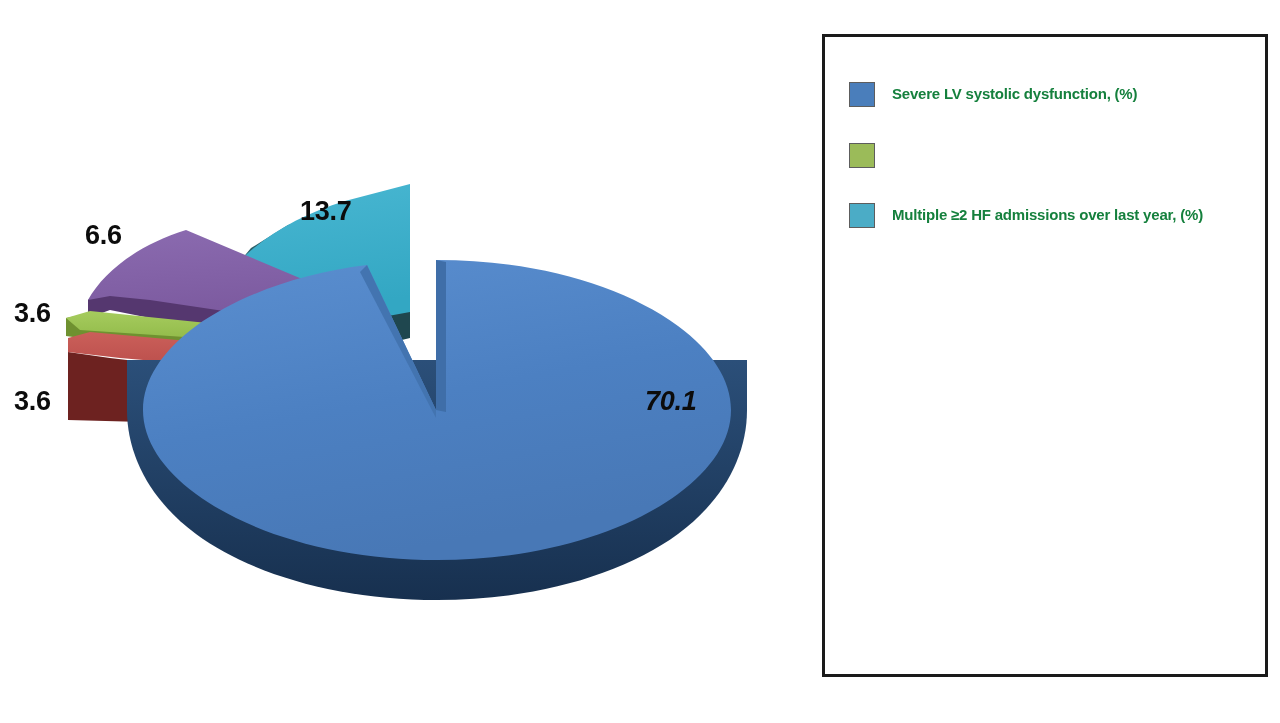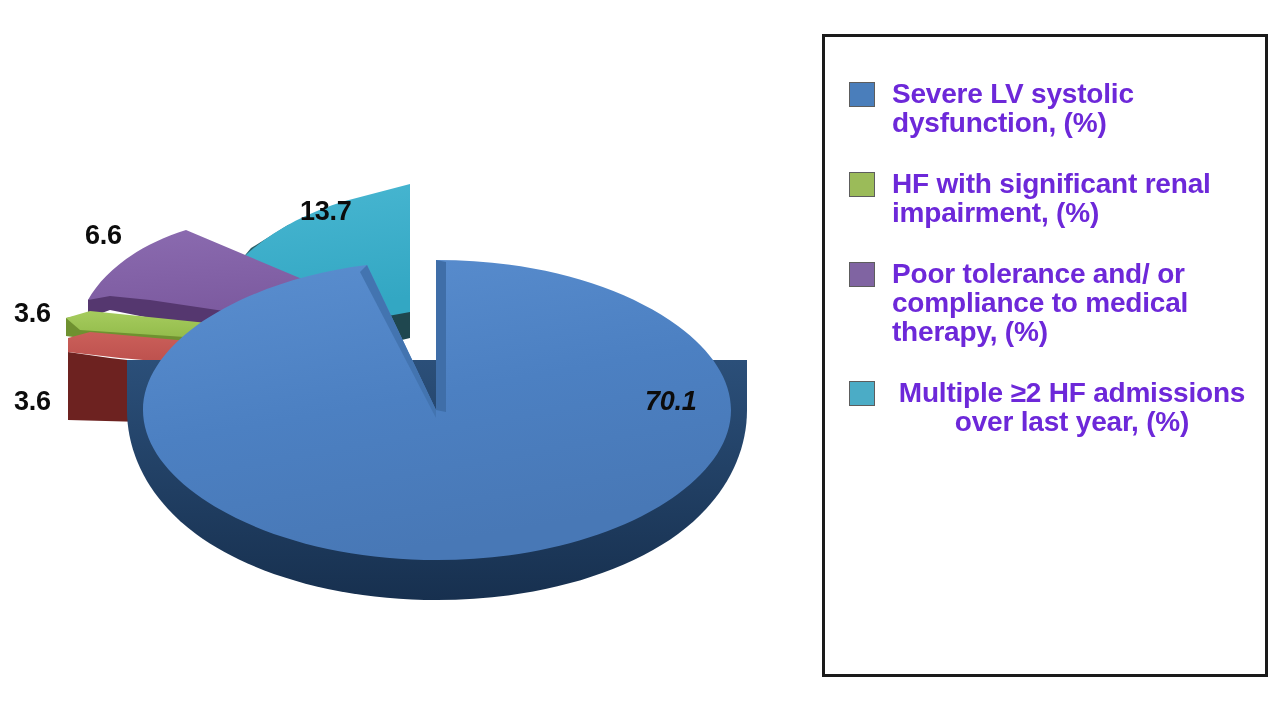--- a/index.html
+++ b/index.html
@@ -72,23 +72,23 @@
     height: 25px;
     flex: 0 0 auto;
     margin-top: 3px;
     margin-right: 17px;
     border: 1.5px solid #5d5d5d;
     box-sizing: border-box;
   }
   .legend-text {
     font-family: "Liberation Sans", sans-serif;
     font-weight: bold;
-    font-size: 28px;
+    font-size: 15px;
     line-height: 29px;
-    color: #6d28d9;
+    color: #15803d;
     max-width: 360px;
     letter-spacing: -0.2px;
   }
 </style>
 </head>
 <body>
 
 <div id="figure">
 
   <div id="pie-area">
@@ -186,27 +186,22 @@
     <div id="legend-list">
 
       <div class="legend-row">
         <span class="legend-swatch" style="background:#4a7ebb;"></span>
         <span class="legend-text">Severe LV systolic dysfunction, (%)</span>
       </div>
 
 
       <div class="legend-row">
         <span class="legend-swatch" style="background:#9bbb59;"></span>
-        <span class="legend-text">HF with significant renal impairment, (%)</span>
       </div>
 
-      <div class="legend-row">
-        <span class="legend-swatch" style="background:#8064a2;"></span>
-        <span class="legend-text">Poor tolerance and/ or compliance to medical therapy, (%)</span>
-      </div>
 
       <div class="legend-row">
         <span class="legend-swatch" style="background:#4bacc6;"></span>
         <span class="legend-text">Multiple ≥2 HF admissions over last year, (%)</span>
       </div>
 
     </div>
   </div>
 
 </div>

